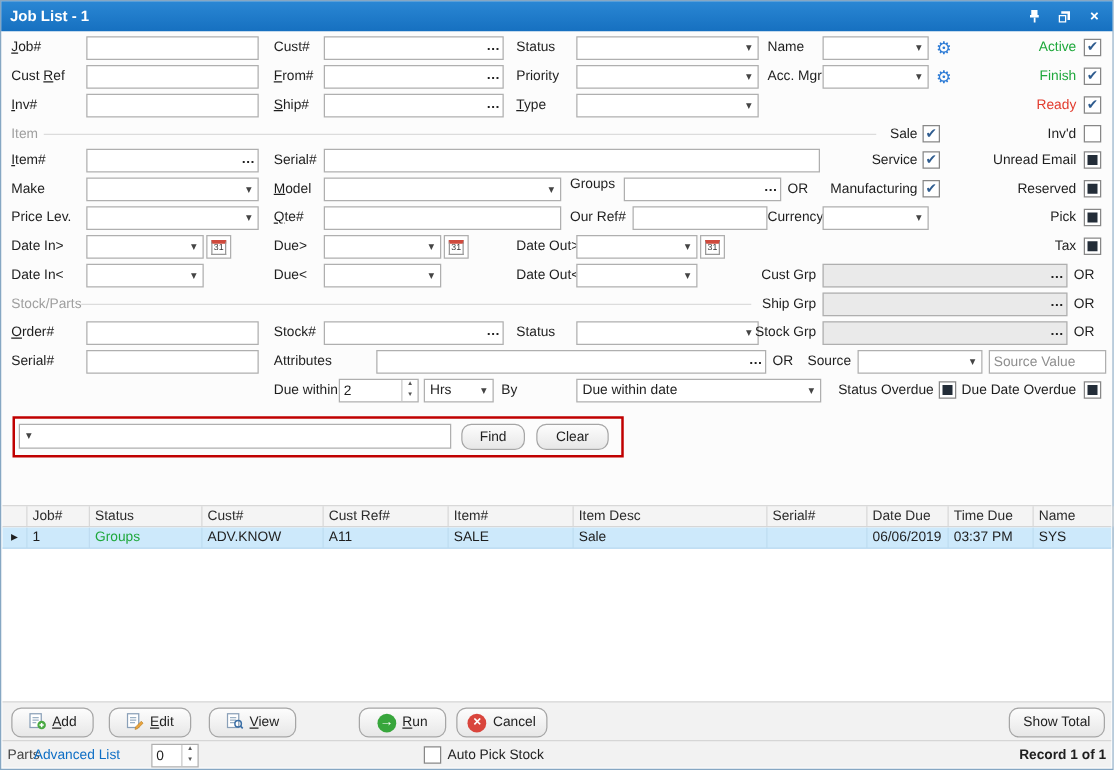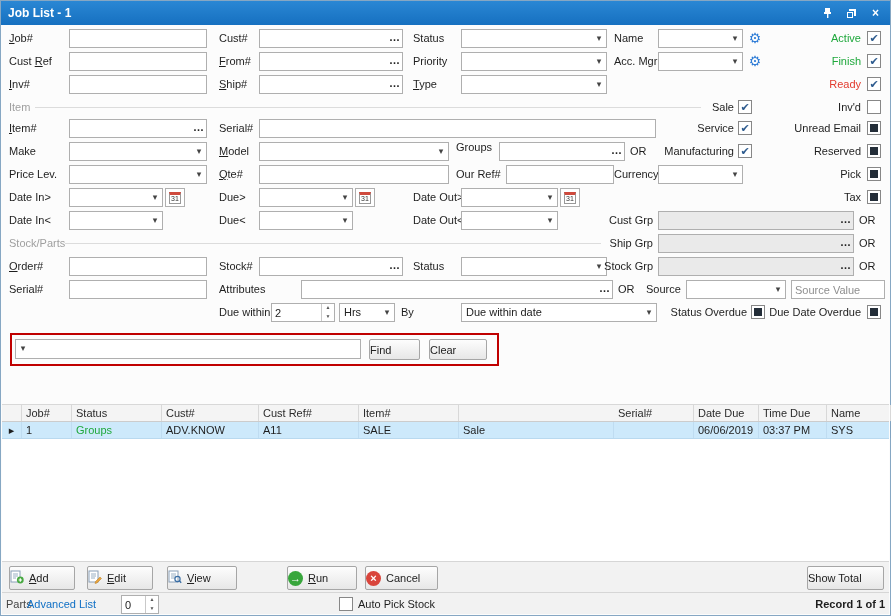--- a/index.html
+++ b/index.html
@@ -28,21 +28,21 @@
 .ell{width:15px;text-align:center;color:#222;line-height:15px;cursor:pointer;font-weight:bold}
 .chk{position:absolute;width:14px;height:14px;border:1px solid #878787;background:#fff;display:flex;align-items:center;justify-content:center;cursor:pointer}
 .chk .mk{font-style:normal;font-size:11px;line-height:1;color:#2f5c8f;font-weight:bold}
 .chk.fill::after{content:"";width:8px;height:8px;background:#232d38}
 .gear{position:absolute;width:18px;height:19px;text-align:center;line-height:19px;color:#2e7cd6;font-size:14px;cursor:pointer}
 .calbtn{position:absolute;width:20px;height:19px;border:1px solid #afafaf;background:#fff;display:flex;align-items:center;justify-content:center;cursor:pointer}
 .cal{font-style:normal;font-size:7px;line-height:8px;color:#333;background:#fff;border:1px solid #999;border-top:3px solid #cf4a3d;padding:0 1px}
 .spinbtns{width:13px;display:flex;flex-direction:column;border-left:1px solid #c9c9c9}
 .spinbtns i{flex:1;font-style:normal;font-size:5px;line-height:7px;text-align:center;color:#555;cursor:pointer}
 .searchbox{position:absolute;left:9px;top:332px;width:489px;height:33px;border:2px solid #c00000}
-.btn{position:absolute;height:24px;border:1px solid #a6a6a6;border-radius:2px;background:linear-gradient(#fdfdfd,#e7e7e7);font:inherit;color:#222;display:flex;align-items:center;gap:5px;cursor:pointer}
+.btn{position:absolute;height:24px;border:1px solid #a6a6a6;border-radius:8px;background:linear-gradient(#fdfdfd,#e7e7e7);font:inherit;color:#222;display:flex;align-items:center;justify-content:center;gap:5px;cursor:pointer}
 .btn.small{height:21px}
 .ghint{position:absolute;left:1px;right:1px;top:374px;height:29px;background:#fbfbfb;border-top:1px solid #e6e6e6;color:#b3b3b3;display:flex;align-items:center;padding-left:9px}
 .ghdr{position:absolute;left:1px;right:1px;top:403px;height:18px;background:#f4f4f4;border-top:1px solid #d8d8d8;border-bottom:1px solid #ccc}
 .gh{position:absolute;top:0;height:16px;line-height:16px;padding:0 4px;border-right:1px solid #d8d8d8;white-space:nowrap;overflow:hidden;color:#2b2b2b;cursor:pointer}
 .gridbody{position:absolute;left:1px;right:1px;top:421px;height:139px;background:#fff}
 .grow{position:absolute;left:0;right:0;top:0;height:17px;background:#cde9fb;border-bottom:1px solid #b9d9ef;cursor:pointer}
 .gc{position:absolute;top:0;height:16px;line-height:16px;padding:0 4px;white-space:nowrap;overflow:hidden;border-right:1px solid rgba(90,130,170,0.12)}
 .btnbar{position:absolute;left:1px;right:1px;top:560px;height:31px;background:#f2f2f2;border-top:1px solid #d6d6d6}
 .statusbar{position:absolute;left:1px;right:1px;top:591px;bottom:1px;background:#f2f2f2;border-top:1px solid #d6d6d6}
 .runico{width:15px;height:15px;border-radius:50%;background:#38a63c;color:#fff;font-size:11px;line-height:15px;text-align:center;font-weight:bold}
@@ -327,20 +327,21 @@
     </button>
 
 
   <div class="ghdr">
     <span class="gh" style="left:0;width:20px"></span>
     <span class="gh" style="left:20px;width:50px">Job#</span>
     <span class="gh" style="left:70px;width:90px">Status</span>
     <span class="gh" style="left:160px;width:97px">Cust#</span>
     <span class="gh" style="left:257px;width:100px">Cust Ref#</span>
     <span class="gh" style="left:357px;width:100px">Item#</span>
+    <span class="gh" style="left:457px;width:155px">Item Desc</span>
     <span class="gh" style="left:612px;width:80px">Serial#</span>
     <span class="gh" style="left:692px;width:65px">Date Due</span>
     <span class="gh" style="left:757px;width:68px">Time Due</span>
     <span class="gh" style="left:825px;width:64px">Name</span>
   </div>
 
   <div class="gridbody">
     <div class="grow">
       <span class="gc" style="left:0;width:20px;text-align:center;padding:0">▸</span>
       <span class="gc" style="left:20px;width:50px">1</span>

